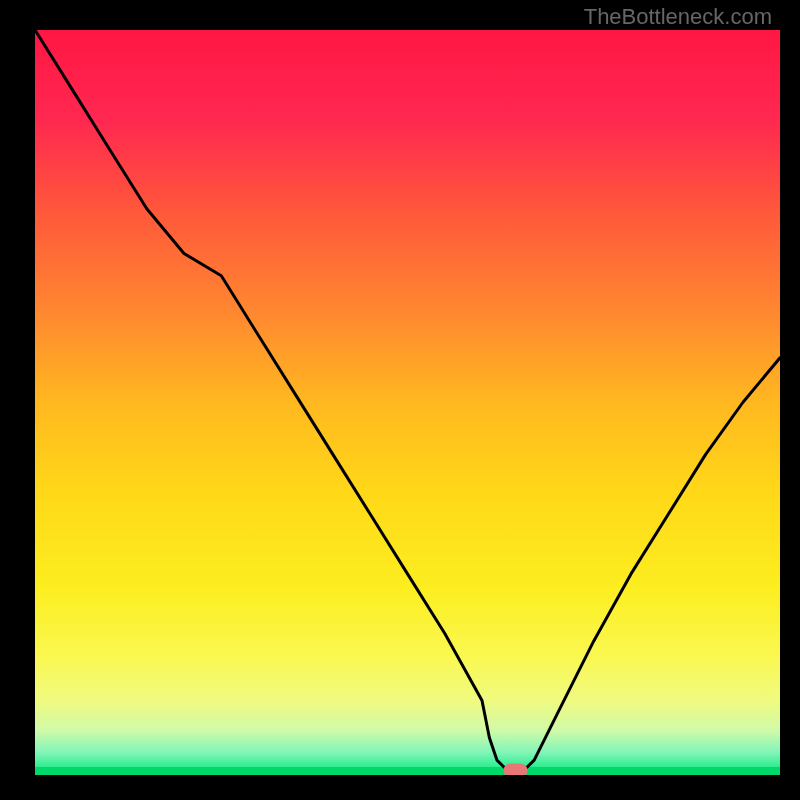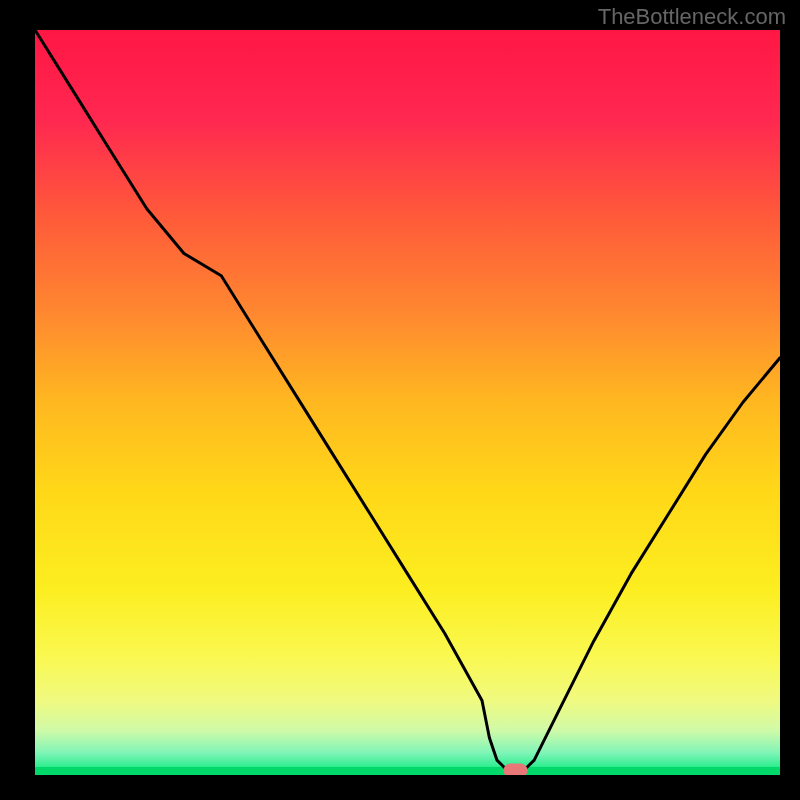--- a/index.html
+++ b/index.html
@@ -7,21 +7,21 @@
     padding: 0;
     width: 800px;
     height: 800px;
     background: #000;
     position: relative;
     font-family: Arial, sans-serif;
   }
   .watermark {
     position: absolute;
     top: 4px;
-    right: 14px;
+    right: 28px;
     color: #666;
     font-size: 22px;
     font-weight: 500;
     z-index: 10;
   }
   .plot-area {
     position: absolute;
     left: 35px;
     top: 30px;
     width: 745px;

